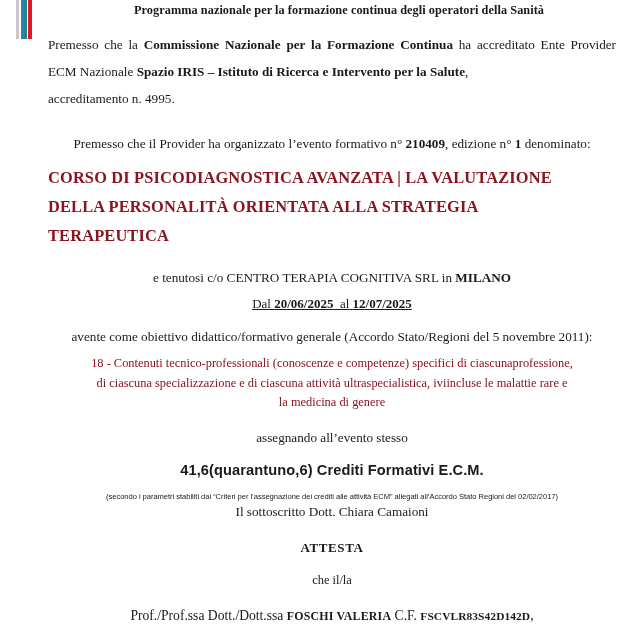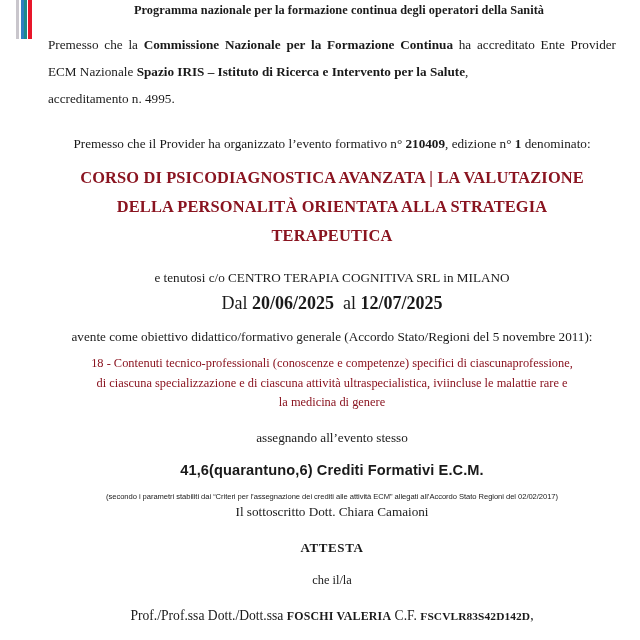--- a/index.html
+++ b/index.html
@@ -74,40 +74,40 @@
   .premesso2 {
     text-align: center;
     font-size: 13.2px;
     line-height: 20px;
     margin: 22px 0 0 0;
   }
 
   .course-title {
     color: #8a1420;
     font-weight: bold;
-    text-align: center;
     font-size: 16.4px;
     line-height: 29px;
     letter-spacing: 0.15px;
     margin: 9px 0 0 0;
   }
 
   .venue {
     text-align: center;
     font-size: 13.2px;
     line-height: 19px;
     margin: 18px 0 0 0;
   }
-  .venue b { font-weight: normal; }
+  .venue b { font-weight: bold; }
 
   .dates {
     text-align: center;
-    font-size: 18px;
+    font-size: 13px;
     line-height: 19px;
     margin: 7px 0 0 0;
+    text-decoration: underline;
   }
   .dates b { font-weight: bold; }
 
   .obiettivo-lead {
     text-align: center;
     font-size: 13.2px;
     line-height: 19px;
     margin: 14px 0 0 0;
   }
 

